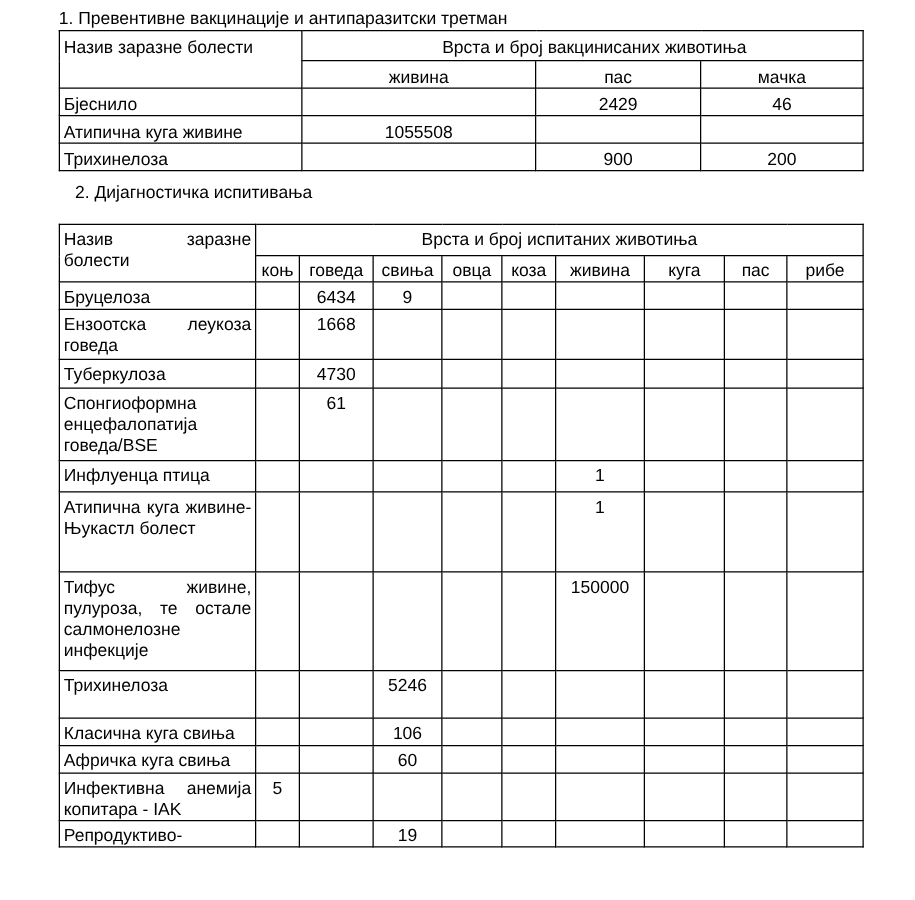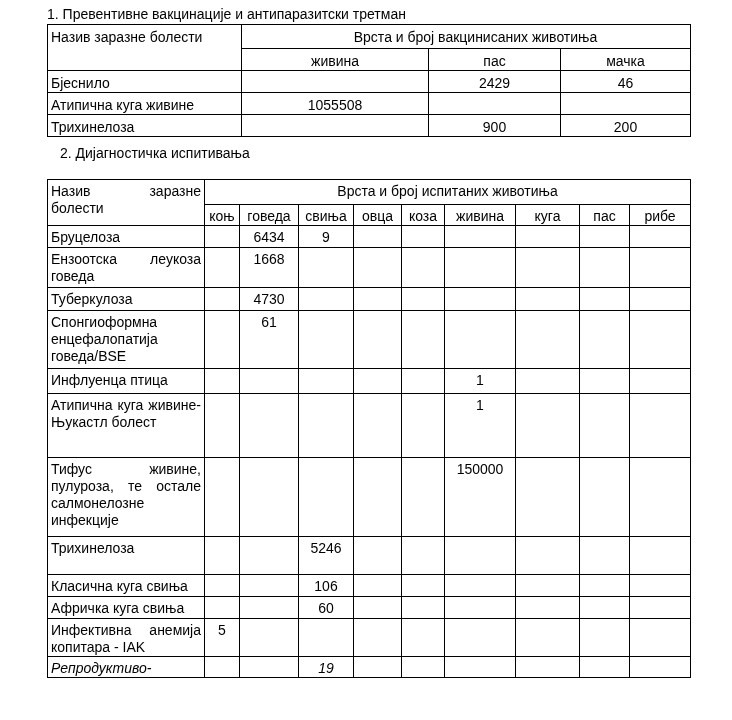--- a/index.html
+++ b/index.html
@@ -227,21 +227,21 @@
         <td class="num">5</td>
         <td class="num"></td>
         <td class="num"></td>
         <td class="num"></td>
         <td class="num"></td>
         <td class="num"></td>
         <td class="num"></td>
         <td class="num"></td>
         <td class="num"></td>
       </tr>
-      <tr style="height: 21px; font-style: italic;">
+      <tr style="height: 21px;">
         <td class="name">Репродуктиво-</td>
         <td class="num"></td>
         <td class="num"></td>
         <td class="num">19</td>
         <td class="num"></td>
         <td class="num"></td>
         <td class="num"></td>
         <td class="num"></td>
         <td class="num"></td>
         <td class="num"></td>

